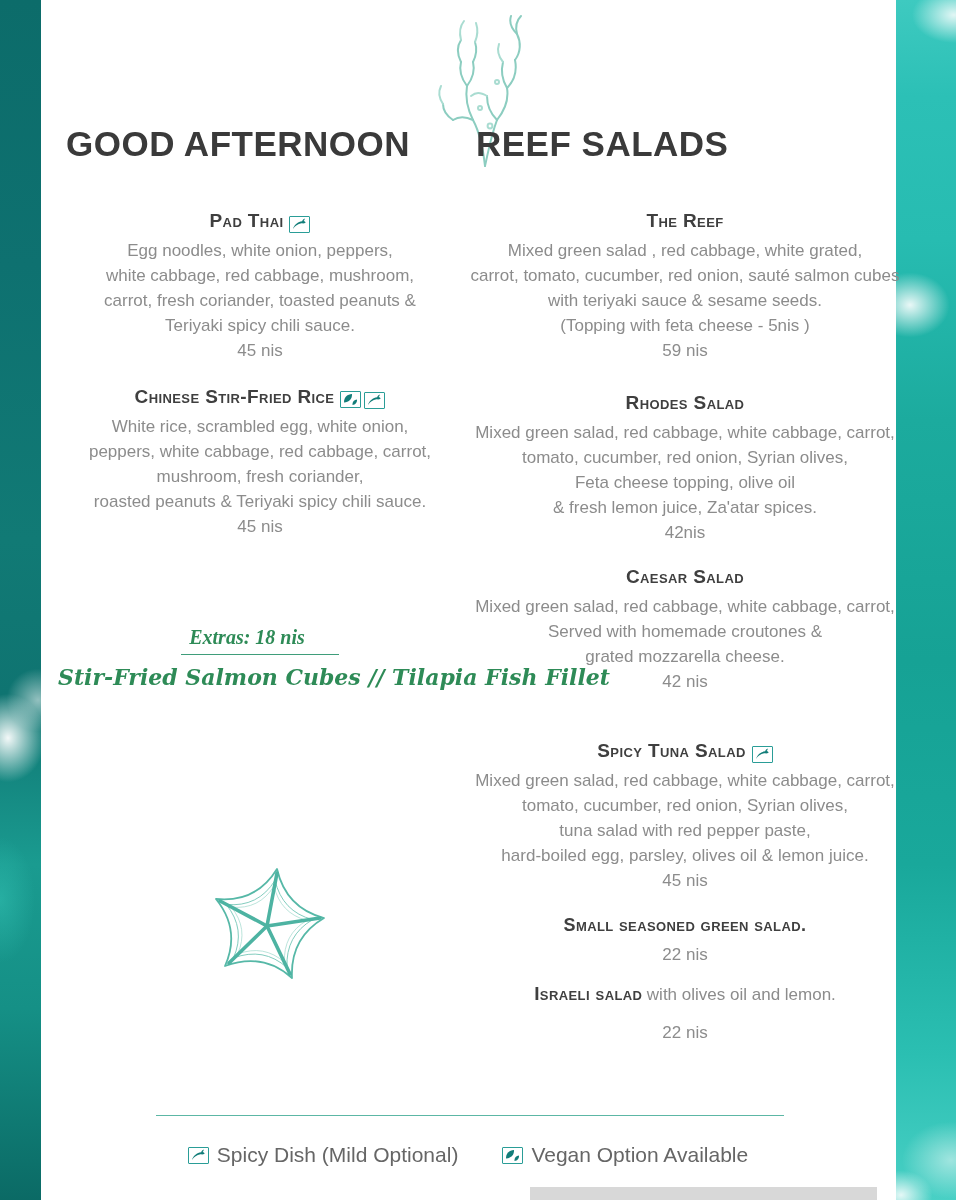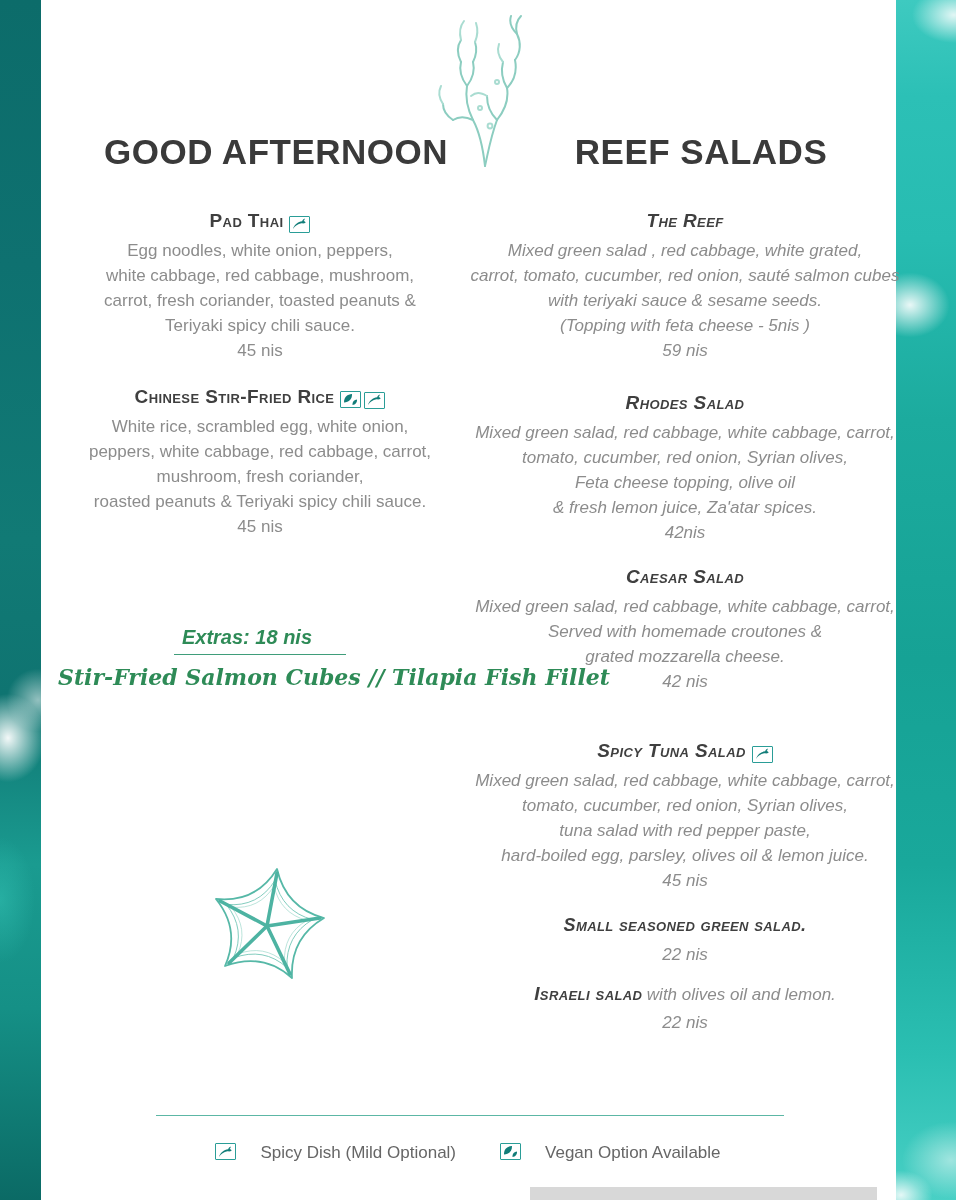--- a/index.html
+++ b/index.html
@@ -25,33 +25,33 @@
       radial-gradient(ellipse 70px 55px at 55px 1160px, rgba(255,255,255,0.5), rgba(255,255,255,0) 70%),
       radial-gradient(ellipse 45px 35px at 5px 1195px, rgba(255,255,255,0.85), rgba(255,255,255,0) 70%),
       linear-gradient(180deg,#3ecac0 0%, #2cc0b6 8%, #27bcb1 20%, #1cab9e 35%, #16a295 55%, #19a89b 72%, #2bbfb2 88%, #49d0c5 100%);
   }
   .bottom-gray-band {
     position:absolute; left:530px; top:1187px; width:347px; height:13px;
     background:#d8d8d8;
   }
   
   .section-title {
-    position:absolute; top:116px; margin:16px;
+    position:absolute; top:116px; margin:8px;
     font-size:35px; font-weight:bold; color:#3a3a3a; letter-spacing:0.5px;
-    text-align:center;
+    text-align:left;
   }
   #section-title-left { left:58px; width:404px; }
   #section-title-right { left:468px; width:434px; }
   
   #coral { position:absolute; left:424px; top:8px; }
   #starfish { position:absolute; left:202px; top:866px; }
   
   .dish { position:absolute; text-align:center; }
   .dish.col-left  { left:58px;  width:404px; }
-  .dish.col-right { left:468px; width:434px;font-style:italic; }
+  .dish.col-right { left:468px; width:434px; }
   #dish-pad-thai { top:208px; }
   #dish-chinese  { top:384px; }
   #dish-reef     { top:208px; }
   #dish-rhodes   { top:390px; }
   #dish-caesar   { top:564px; }
   #dish-tuna     { top:738px; }
   #dish-small-green { top:912px; }
   #dish-israeli     { top:981px; }
   .dish-name {
     font-size:19px; font-weight:bold; color:#3f3f3f;
@@ -71,36 +71,36 @@
   .icon-box {
     display:inline-flex; align-items:center; justify-content:center;
     width:21px; height:17px; background:#fff;
     border:1px solid #2a9d97; border-radius:1px;
     vertical-align:-3px; box-sizing:border-box;
   }
   
   #extras-block { position:absolute; left:58px; top:626px; width:404px; text-align:center; }
   .extras-heading {
     display:inline-block;
-    font-family:Liberation Sans, sans-serif; font-style:italic; font-weight:bold;
+    font-family:Liberation Serif, serif; font-style:italic; font-weight:bold;
     font-size:20px; color:#2e8b57;
     border-bottom:1.5px solid #3f9d7a; padding:0 34px 5px 8px;
   }
   .extras-line {
     margin-top:9px;
     font-family:"DejaVu Serif", serif; font-style:italic; font-weight:bold;
     font-size:22px; color:#2e8b57; white-space:nowrap;
   }
   
   #divider { position:absolute; left:156px; top:1115px; width:628px; height:1px; background:#5cb7a5; }
   #legend {
     position:absolute; left:40px; top:1143px; width:856px;
     display:flex; justify-content:center; align-items:center; gap:44px;
   }
-  .legend-item { display:flex; gap:24px; font-size:17px; color:#666; }
+  .legend-item { display:flex; align-items:center; gap:8px; font-size:21px; color:#666; }
 </style>
 </head>
 <body>
 
 <div class="water-left"></div>
 <div class="water-right"></div>
 <div class="bottom-gray-band"></div>
 
 <svg id="coral" width="122" height="162" viewBox="0 0 122 162" fill="none" stroke="#8ccdc0" stroke-width="2" stroke-linecap="round" stroke-linejoin="round">
   <path d="M61,158 C59,140 56,125 49,112"></path>
@@ -249,21 +249,21 @@
 </div>
 
 <div class="dish col-right" id="dish-small-green">
   <div class="dish-name" style="font-size:18px;">
     <span>Small seasoned green salad.</span>
   </div>
   <div class="dish-price">22 nis</div>
 </div>
 
 <div class="dish col-right" id="dish-israeli">
-  <div style="line-height:26px; margin-bottom:2px;">
+  <div style="line-height:26px; margin-bottom:12px;">
     <span class="name-inline">Israeli salad</span>
     <span class="inline-desc">with olives oil and lemon.</span>
   </div>
   <div class="dish-price">22 nis</div>
 </div>
 
 <div id="divider"></div>
 
 <div id="legend">
   <div class="legend-item">

